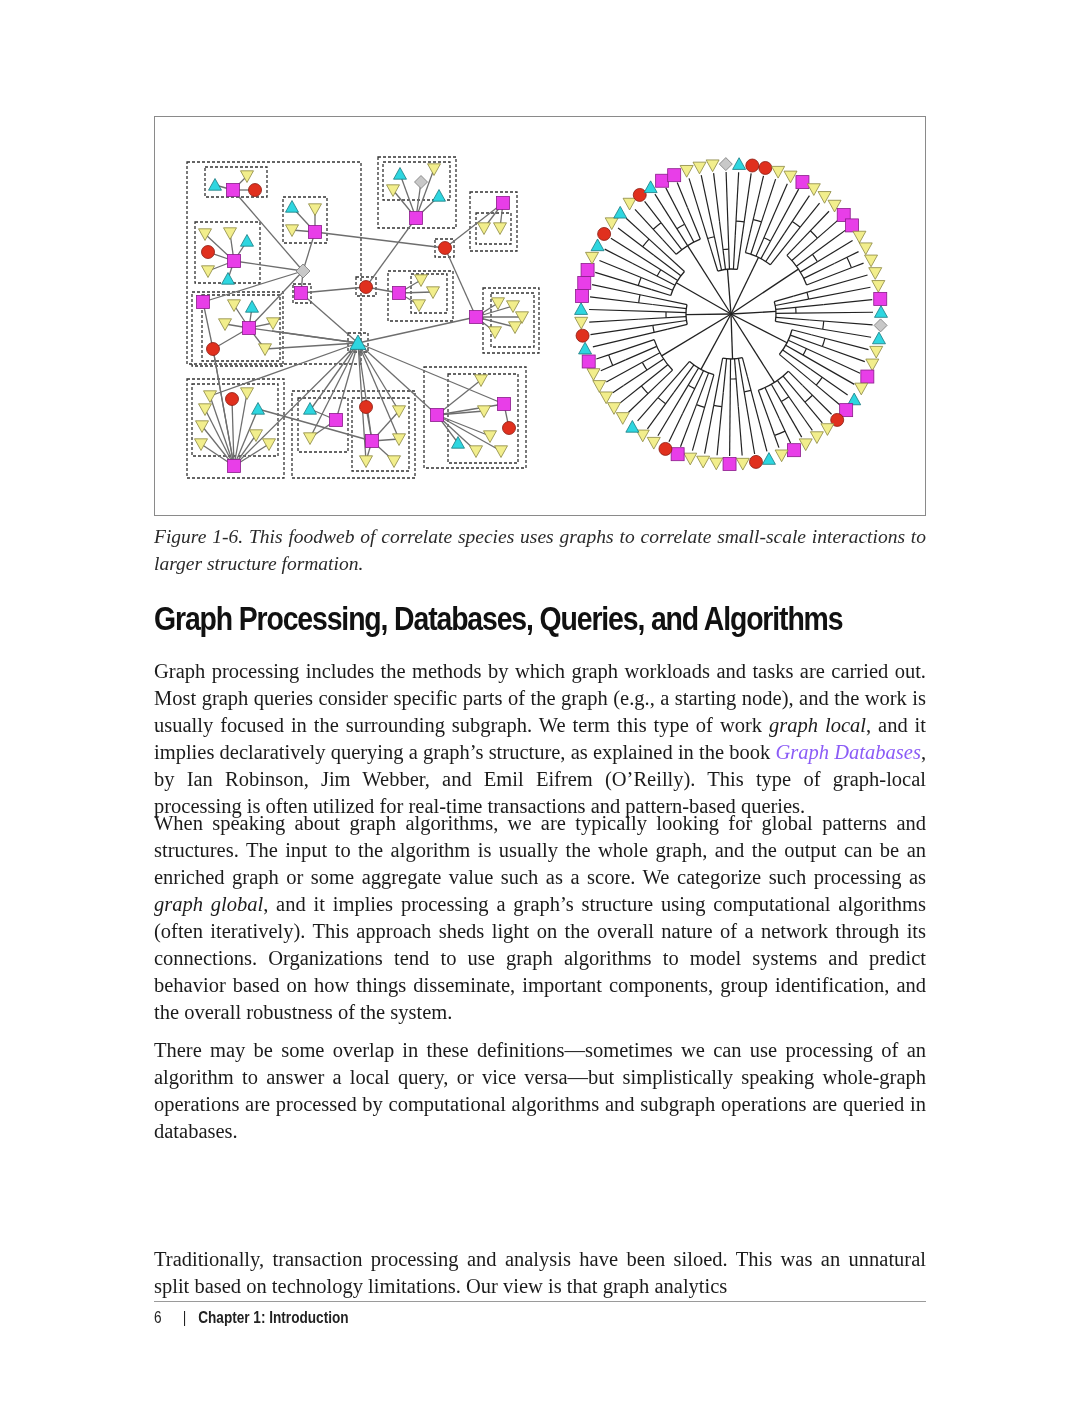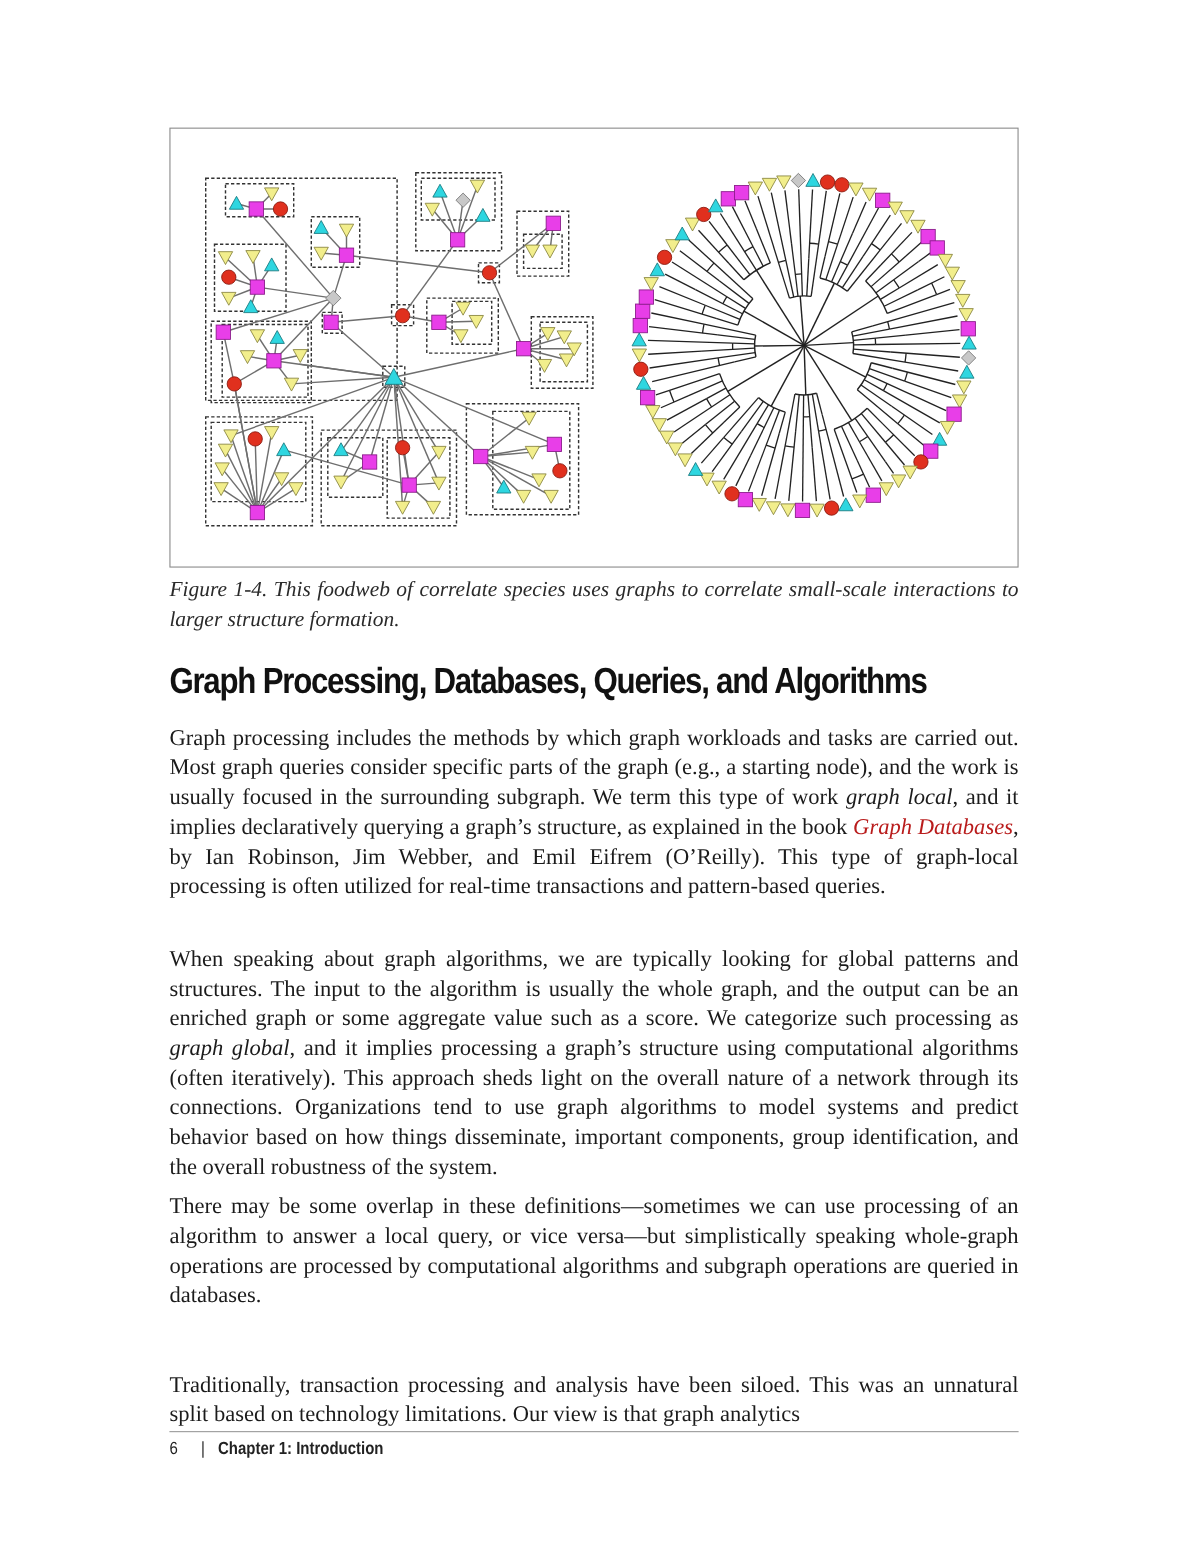--- a/index.html
+++ b/index.html
@@ -3,24 +3,24 @@
 <meta charset="utf-8">
 <style>
   html, body { margin: 0; padding: 0; background: #ffffff; }
   body { width: 1080px; height: 1418px; position: relative; overflow: hidden; font-family: "Liberation Serif", "DejaVu Serif", serif; color: #1a1a1a; }
   .figure-box { position: absolute; left: 154px; top: 116px; width: 772px; height: 400px; border: 1px solid #8a8a8a; box-sizing: border-box; background: #fff; }
   .figure-box svg { position: absolute; left: 0; top: 0; }
   .caption { position: absolute; left: 154px; top: 523px; width: 772px; font-style: italic; font-size: 19.5px; line-height: 27px; color: #2a2a2a; text-align: justify; text-align-last: left; }
   .heading { position: absolute; left: 154px; top: 600px; font-family: "Liberation Sans", "DejaVu Sans", sans-serif; font-weight: bold; font-size: 33px; letter-spacing: -1.3px; color: #111; transform: scaleX(0.86); transform-origin: left top; white-space: nowrap; }
   .para { position: absolute; left: 154px; width: 772px; font-size: 20.5px; line-height: 27px; text-align: justify; color: #1b1b1b; margin: 0; }
   .para em { }
-  .para .xref { color: #b91c1c; font-style: italic; }
+  .para .xref { color: #8b5cf6; font-style: italic; }
   #p1 { top: 658px; }
-  #p2 { top: 859px; }
-  #p3 { top: 1084px; }
+  #p2 { top: 810px; }
+  #p3 { top: 1037px; }
   #p4 { top: 1246px; }
   .footer-rule { position: absolute; left: 154px; top: 1301px; width: 772px; height: 1px; background: #9a9a9a; }
   .footer { position: absolute; left: 154px; top: 1309px; font-family: "Liberation Sans", "DejaVu Sans", sans-serif; font-size: 16px; color: #222; white-space: nowrap; transform: scaleX(0.85); transform-origin: left top; }
   .footer .pnum { display: inline-block; width: 20px; }
   .footer .sep { display: inline-block; width: 32px; text-align: center; }
   .footer .chap { font-weight: bold; }
 </style>
 </head>
 <body>
 
@@ -483,21 +483,21 @@
       <polygon points="450.2080297615407,100.86361654086667 463.2080297615407,100.86361654086667 456.7080297615407,112.56361654086668" fill="#f2ee8c" stroke="#8a8640" stroke-width="0.8"></polygon>
       <polygon points="465.21180754793636,89.37642998190523 458.71180754793636,101.07642998190524 471.71180754793636,101.07642998190524" fill="#2ed6e0" stroke="#1a7a80" stroke-width="0.8"></polygon>
       <polygon points="468.0826531524525,81.28067246673885 481.0826531524525,81.28067246673885 474.5826531524525,92.98067246673885" fill="#f2ee8c" stroke="#8a8640" stroke-width="0.8"></polygon>
       <circle cx="484.7472270027716" cy="77.94987853716279" r="6.5" fill="#e0301e" stroke="#8a1a10" stroke-width="0.8"></circle>
       <polygon points="495.6259775268762,63.850813222153704 489.1259775268762,75.5508132221537 502.1259775268762,75.5508132221537" fill="#2ed6e0" stroke="#1a7a80" stroke-width="0.8"></polygon>
       <rect x="500.6337637519603" y="57.242949510995146" width="13" height="13" fill="#e83ee8" stroke="#8a1c8a" stroke-width="0.8"></rect>
       <rect x="512.6805216479795" y="51.678002896499606" width="13" height="13" fill="#e83ee8" stroke="#8a1c8a" stroke-width="0.8"></rect>
     </svg>
 </div>
 
-<div class="caption"><span>Figure 1-4.</span><span> This foodweb of correlate species uses graphs to correlate small-scale interactions to larger structure formation.</span></div>
+<div class="caption"><span>Figure 1-6.</span><span> This foodweb of correlate species uses graphs to correlate small-scale interactions to larger structure formation.</span></div>
 
 <div class="heading">Graph Processing, Databases, Queries, and Algorithms</div>
 
 <p class="para" id="p1"><span>Graph processing includes the methods by which graph workloads and tasks are carried out. Most graph queries consider specific parts of the graph (e.g., a starting node), and the work is usually focused in the surrounding subgraph. We term this type of work </span><em>graph local</em><span>, and it implies declaratively querying a graph’s structure, as explained in the book </span><span class="xref">Graph Databases</span><span>, by Ian Robinson, Jim Webber, and Emil Eifrem (O’Reilly). This type of graph-local processing is often utilized for real-time transactions and pattern-based queries.</span></p>
 
 <p class="para" id="p2"><span>When speaking about graph algorithms, we are typically looking for global patterns and structures. The input to the algorithm is usually the whole graph, and the output can be an enriched graph or some aggregate value such as a score. We categorize such processing as </span><em>graph global</em><span>, and it implies processing a graph’s structure using computational algorithms (often iteratively). This approach sheds light on the overall nature of a network through its connections. Organizations tend to use graph algorithms to model systems and predict behavior based on how things disseminate, important components, group identification, and the overall robustness of the system.</span></p>
 
 <p class="para" id="p3"><span>There may be some overlap in these definitions—sometimes we can use processing of an algorithm to answer a local query, or vice versa—but simplistically speaking whole-graph operations are processed by computational algorithms and subgraph operations are queried in databases.</span></p>
 
 <p class="para" id="p4"><span>Traditionally, transaction processing and analysis have been siloed. This was an unnatural split based on technology limitations. Our view is that graph analytics</span></p>

